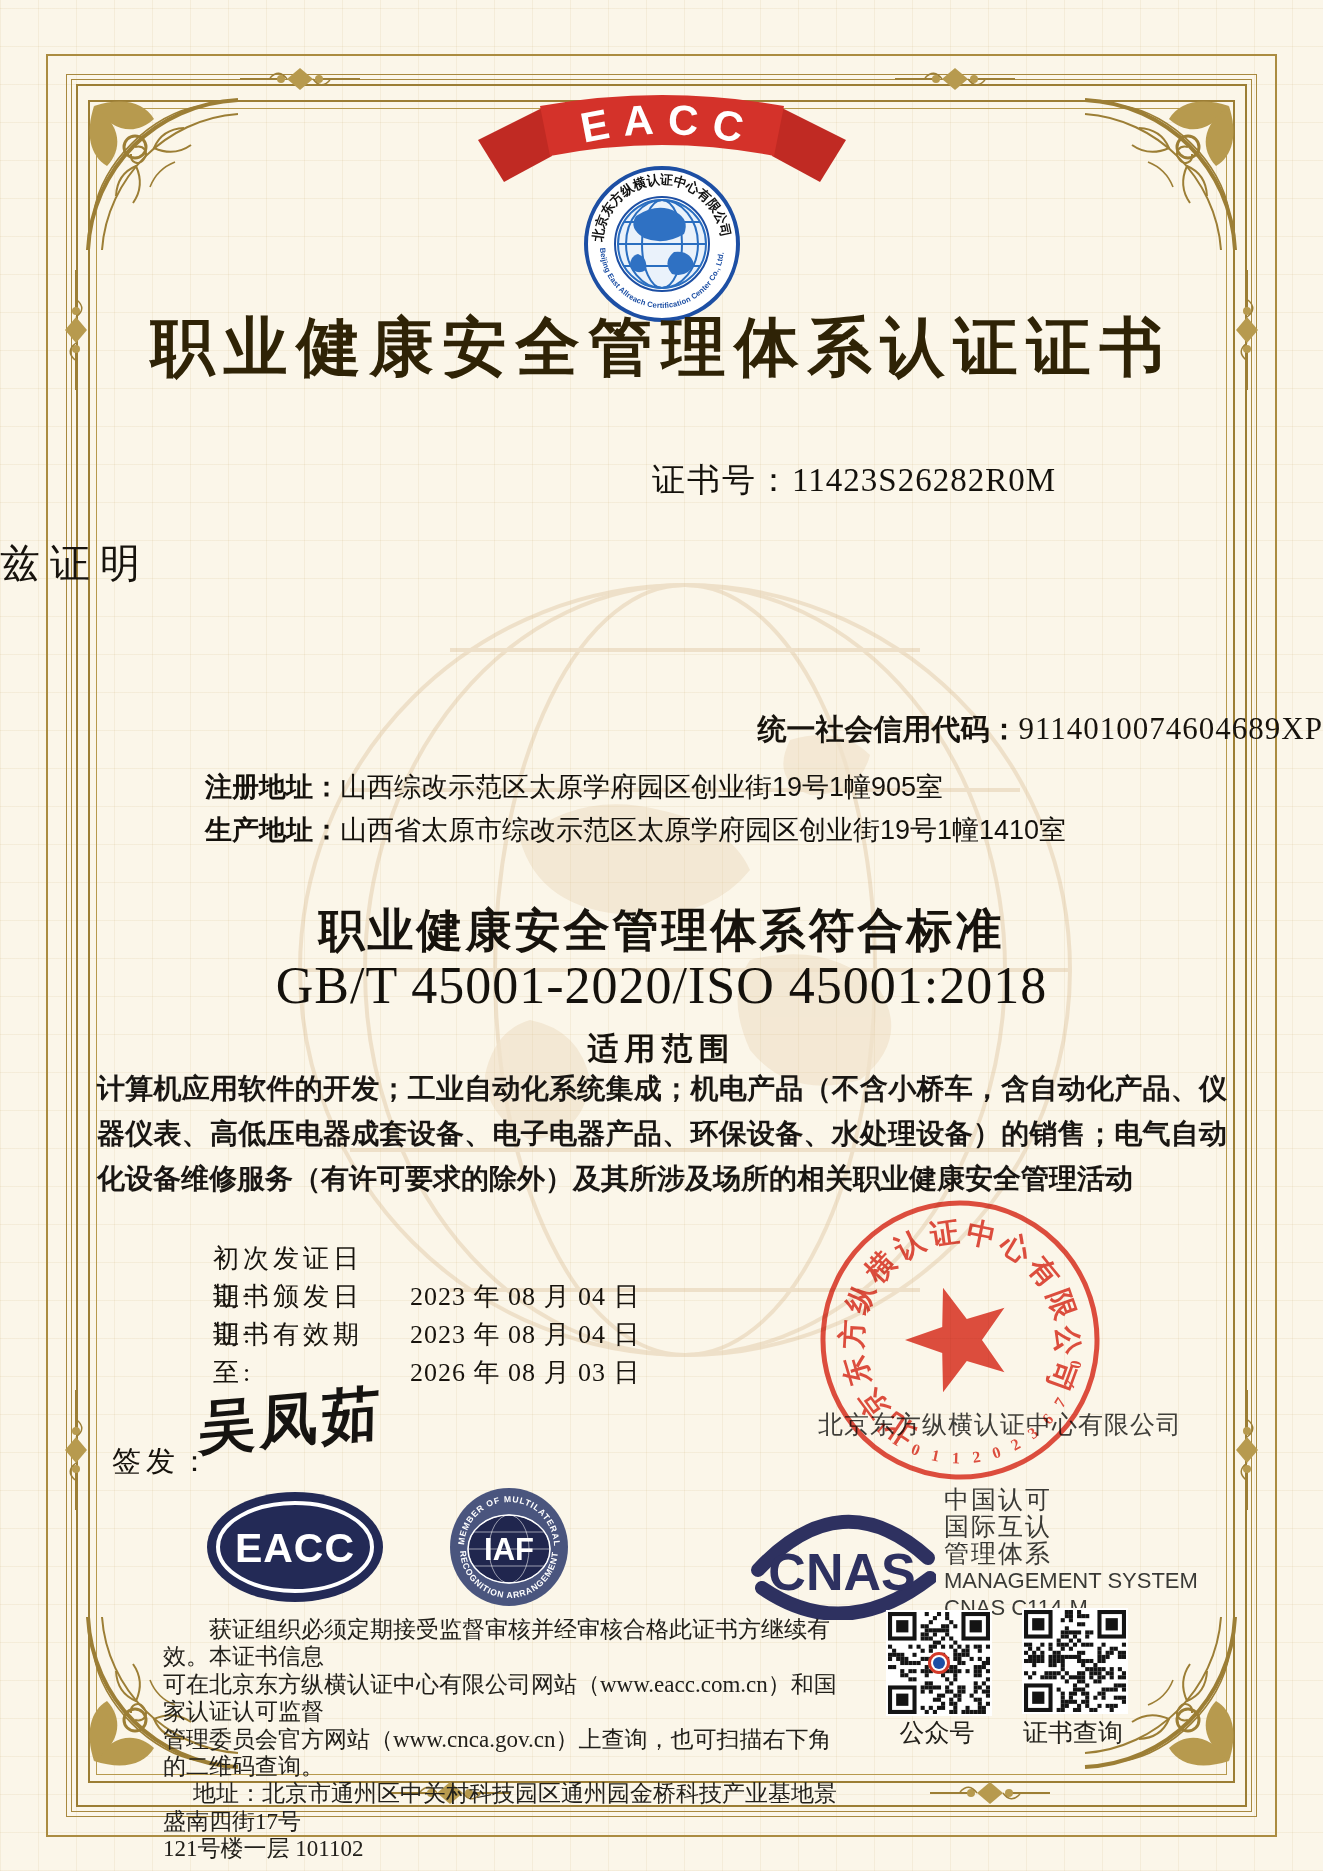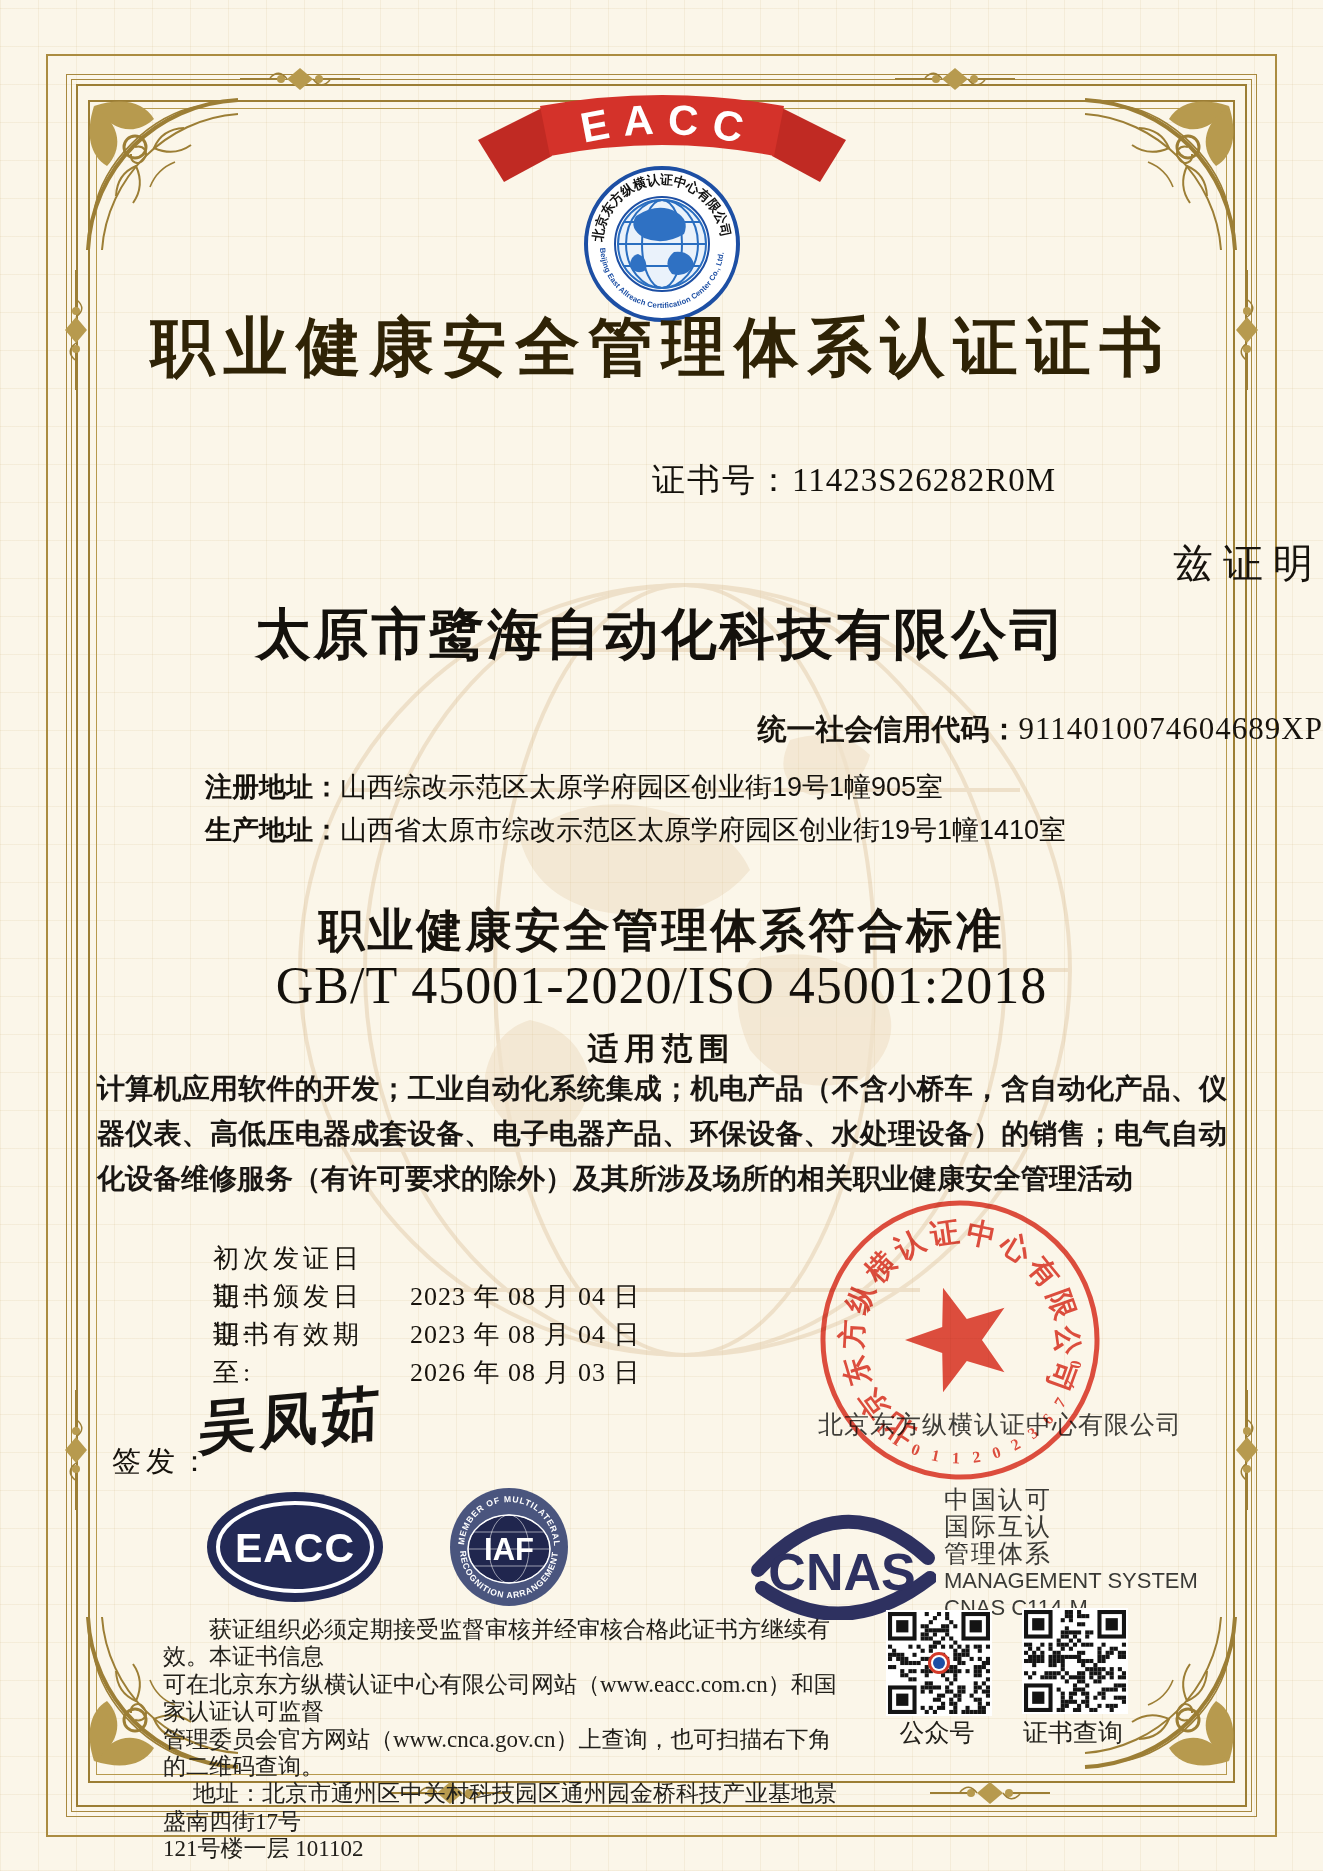--- a/index.html
+++ b/index.html
@@ -29,21 +29,21 @@
   
   .watermark{left:270px;top:540px;width:830px;height:860px;opacity:.34;}
   
   .hlogo{left:452px;top:94px;width:420px;height:232px;}
   
   .title{left:0;top:304px;width:1323px;text-align:center;font-size:64px;font-weight:900;
          letter-spacing:9px;color:#2f2306;}
   .certno{left:652px;top:458px;font-size:33px;color:#14110c;}
   .certno .lab{font-family:"Liberation Serif",serif;letter-spacing:2px;}
   .certno .val{font-family:Liberation Serif, serif;letter-spacing:1px;text-align:center;}
-  .certify{left:0;top:536px;width:1323px;text-align:right;font-size:40px;letter-spacing:10px;
+  .certify{left:0;top:536px;width:1323px;text-align:left;font-size:40px;letter-spacing:10px;
            font-family:"Liberation Serif",serif;color:#17130d;}
   .company{left:0;top:598px;width:1323px;text-align:center;font-size:55px;font-weight:800;
            letter-spacing:3px;color:#14110c;}
   .credit{left:0;top:710px;width:1323px;text-align:right;font-size:29px;color:#17130d;}
   .credit .lab{font-weight:700;}
   .credit .val{font-family:"Liberation Serif",serif;font-size:31px;letter-spacing:1px;}
   .addr{left:205px;top:766px;width:1030px;font-size:27px;line-height:43px;color:#14110c;}
   .addr .lab{font-weight:700;}
   .std-head{left:0;top:900px;width:1323px;text-align:center;font-size:46px;font-weight:800;
             letter-spacing:3px;color:#17130d;}
@@ -216,21 +216,20 @@
     </g>
   </svg>
 
   <div class="abs title">职业健康安全管理体系认证证书</div>
 
   <div class="abs certno">
     <span class="lab">证书号：</span><span class="val">11423S26282R0M</span>
   </div>
 
   <div class="abs certify">兹证明</div>
-  <div class="abs company">太原市鹭海自动化科技有限公司</div>
 
   <div class="abs credit">
     <span class="lab">统一社会信用代码：</span><span class="val">9114010074604689XP</span>
   </div>
 
   <div class="abs addr">
     <div>
       <span class="lab">注册地址：</span><span>山西综改示范区太原学府园区创业街19号1幢905室</span>
     </div>
     <div>

